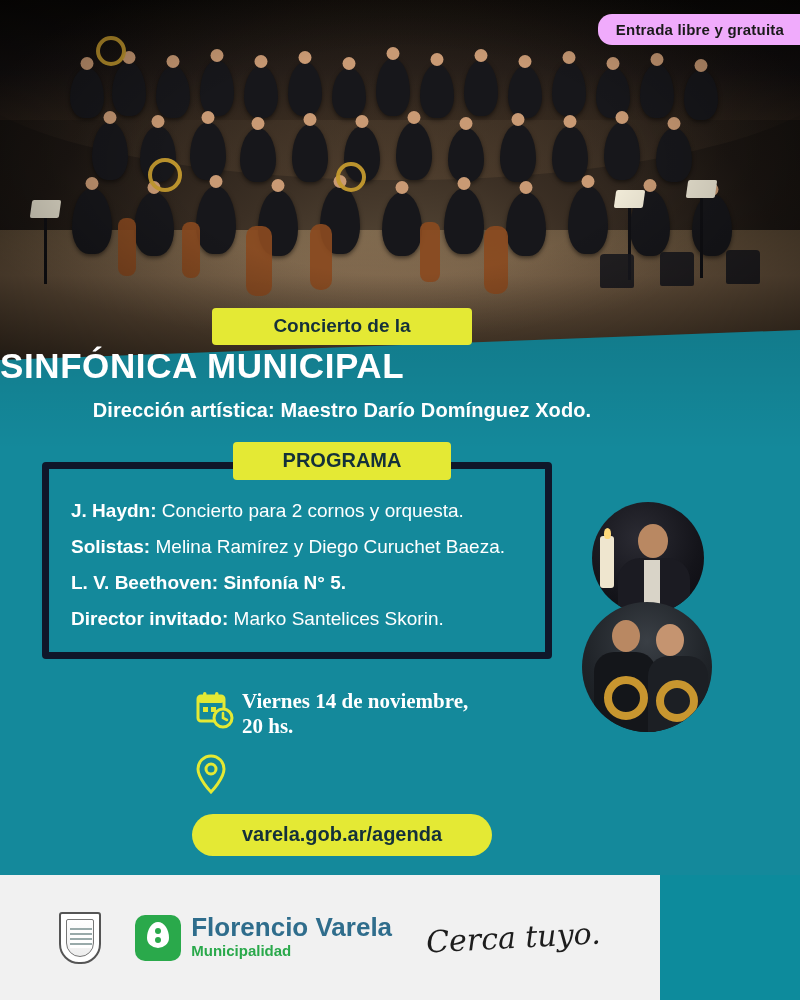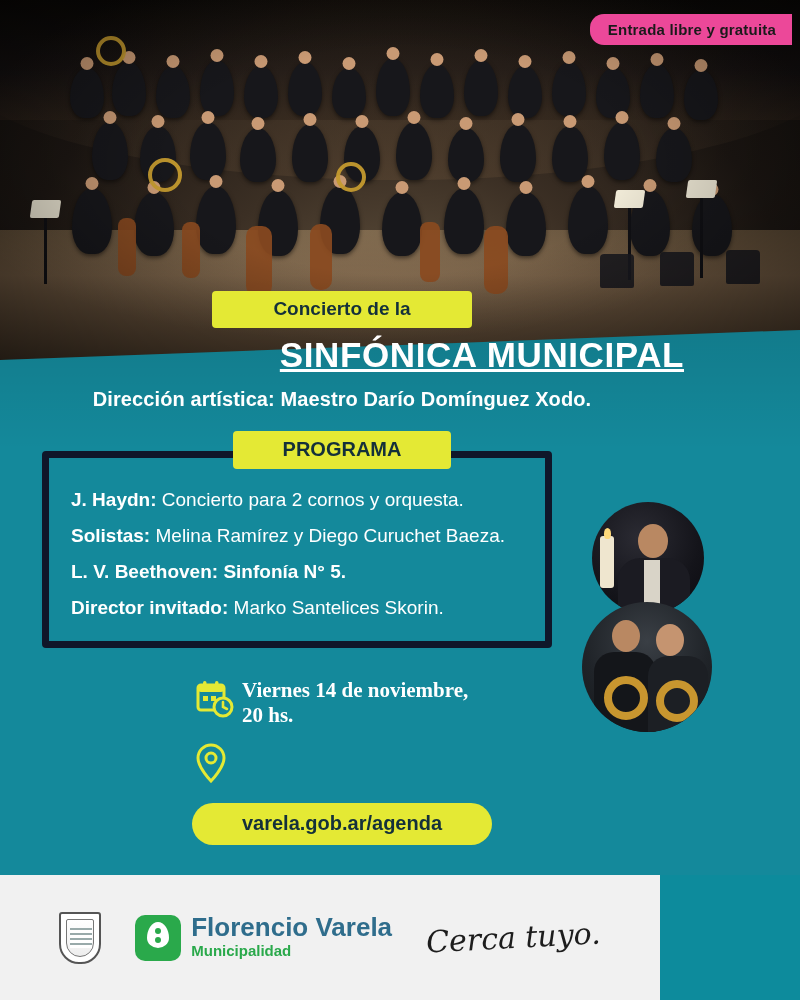--- a/index.html
+++ b/index.html
@@ -63,62 +63,61 @@
   .stand::after{content:"";position:absolute;left:-13px;top:-10px;width:29px;height:18px;background:#efe9d6;transform:skewX(-8deg);border-radius:2px;}
   .chair { position:absolute; width:34px; height:34px; background:#1a1a1f; border-radius:4px 4px 2px 2px; opacity:.9;}
 
   .photo-vignette {
     position:absolute; inset:0;
     background: radial-gradient(ellipse at 50% 45%, rgba(0,0,0,0) 40%, rgba(0,0,0,.55) 100%);
   }
 
   
   .free-badge {
-    position: absolute; top: 14px; right: 8px;
-    background: #ec4899;
+    position: absolute; top: 14px; right: 0;
+    background: #f0abfc;
     color: #1a1a1a;
     font-size: 15px; font-weight: bold;
     padding: 7px 16px 7px 18px;
     border-radius: 14px 0 0 14px;
     letter-spacing: .2px;
     z-index: 6;
   }
 
   
   .body-wrap {
     position: absolute; top: 330px; left: 0; width: 800px; height: 545px;
     background: #14899b;
     clip-path: polygon(0 30px, 800px 0, 800px 545px, 0 545px);
   }
   .body-wrap::before{
     content:""; position:absolute; inset:0;
     background: linear-gradient(180deg, rgba(0,0,0,.10), rgba(0,0,0,0) 120px);
   }
 
-  .content { position: absolute; top: 291px; left: 0; width: 684px; z-index: 5; }
+  .content { position: absolute; top: 308px; left: 0; width: 684px; z-index: 5; }
 
   .kicker {
     display:block; margin: 0 auto;
     width: 260px; text-align: center;
     background: #e4e934; color: #14303a;
     font-size: 19px; font-weight: bold;
     padding: 7px 0 8px;
     border-radius: 4px;
   }
   .title-main {
     text-align:center; color:#fff; font-weight:bold;
     font-size: 61px; letter-spacing: 1px; line-height: 1.02;
     margin-top: 10px;
     text-shadow: 0 2px 4px rgba(0,0,0,.22);
   }
   .title-sub {
-    text-align:right; color:#fff; font-weight:bold;
+    text-align:left; color:#fff; font-weight:bold;
     font-size: 35px; letter-spacing: .6px; line-height: 1.1;
-    margin-top: 8px;
-    text-decoration: underline;
+    margin-top: 2px;
   }
   .direction {
     text-align:center; color:#ffffff; font-weight:bold;
     font-size: 20px; margin-top: 13px; letter-spacing: .1px;
   }
 
   .programa-pill {
     margin: 20px auto 0;
     width: 218px; text-align:center;
     background:#e4e934; color:#14303a;

